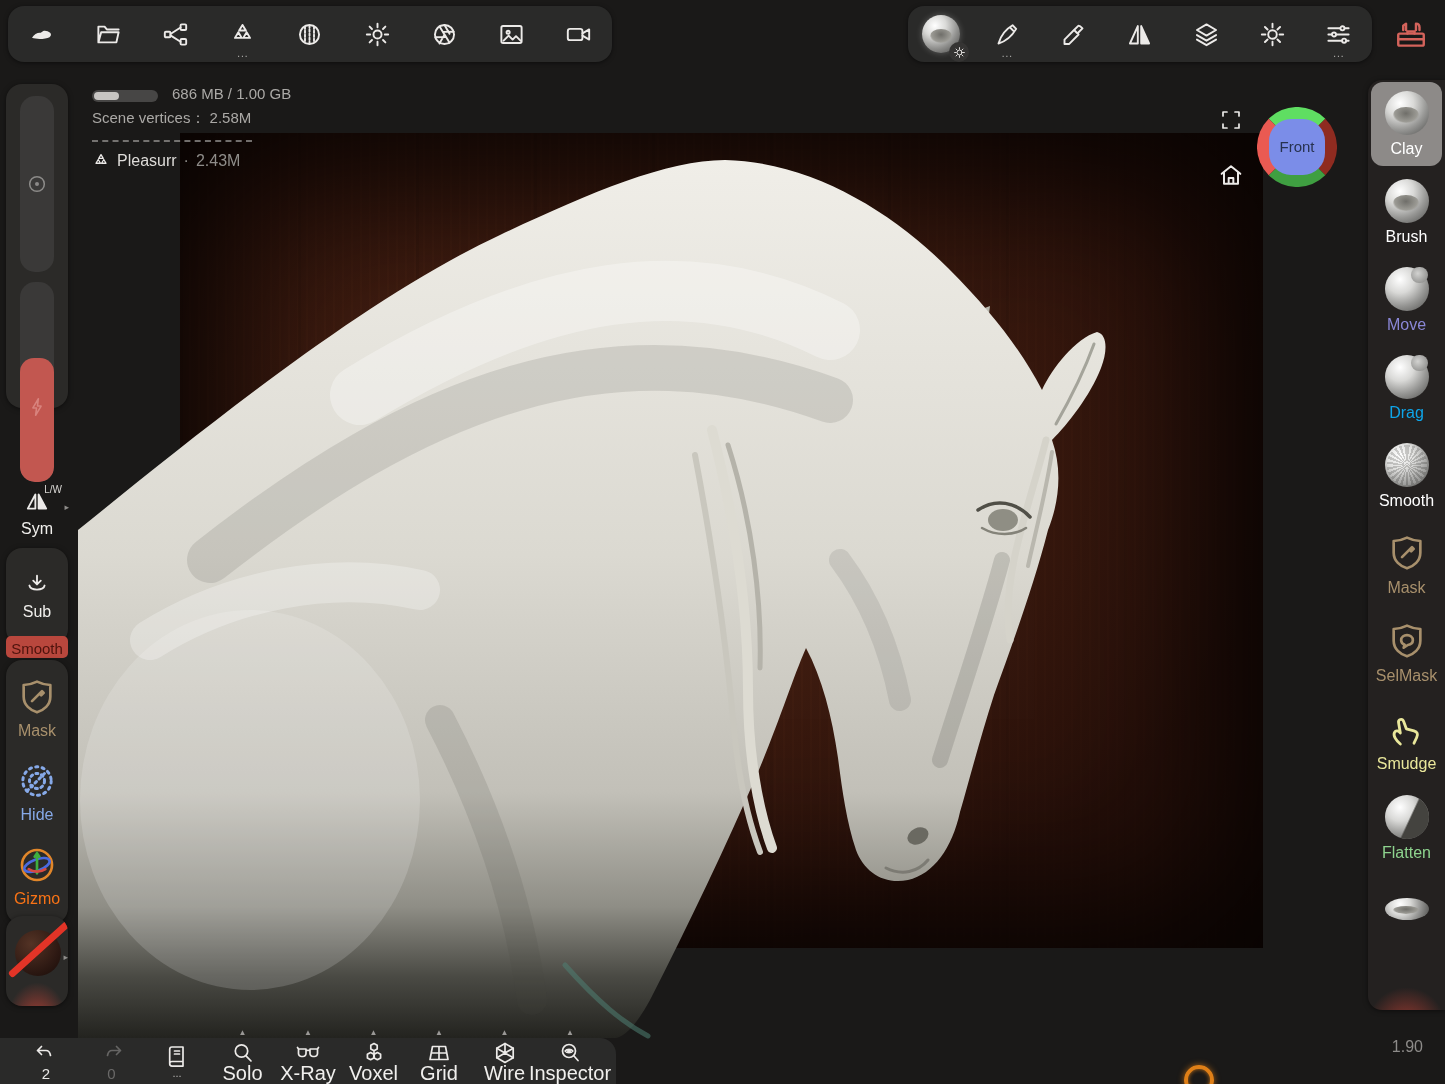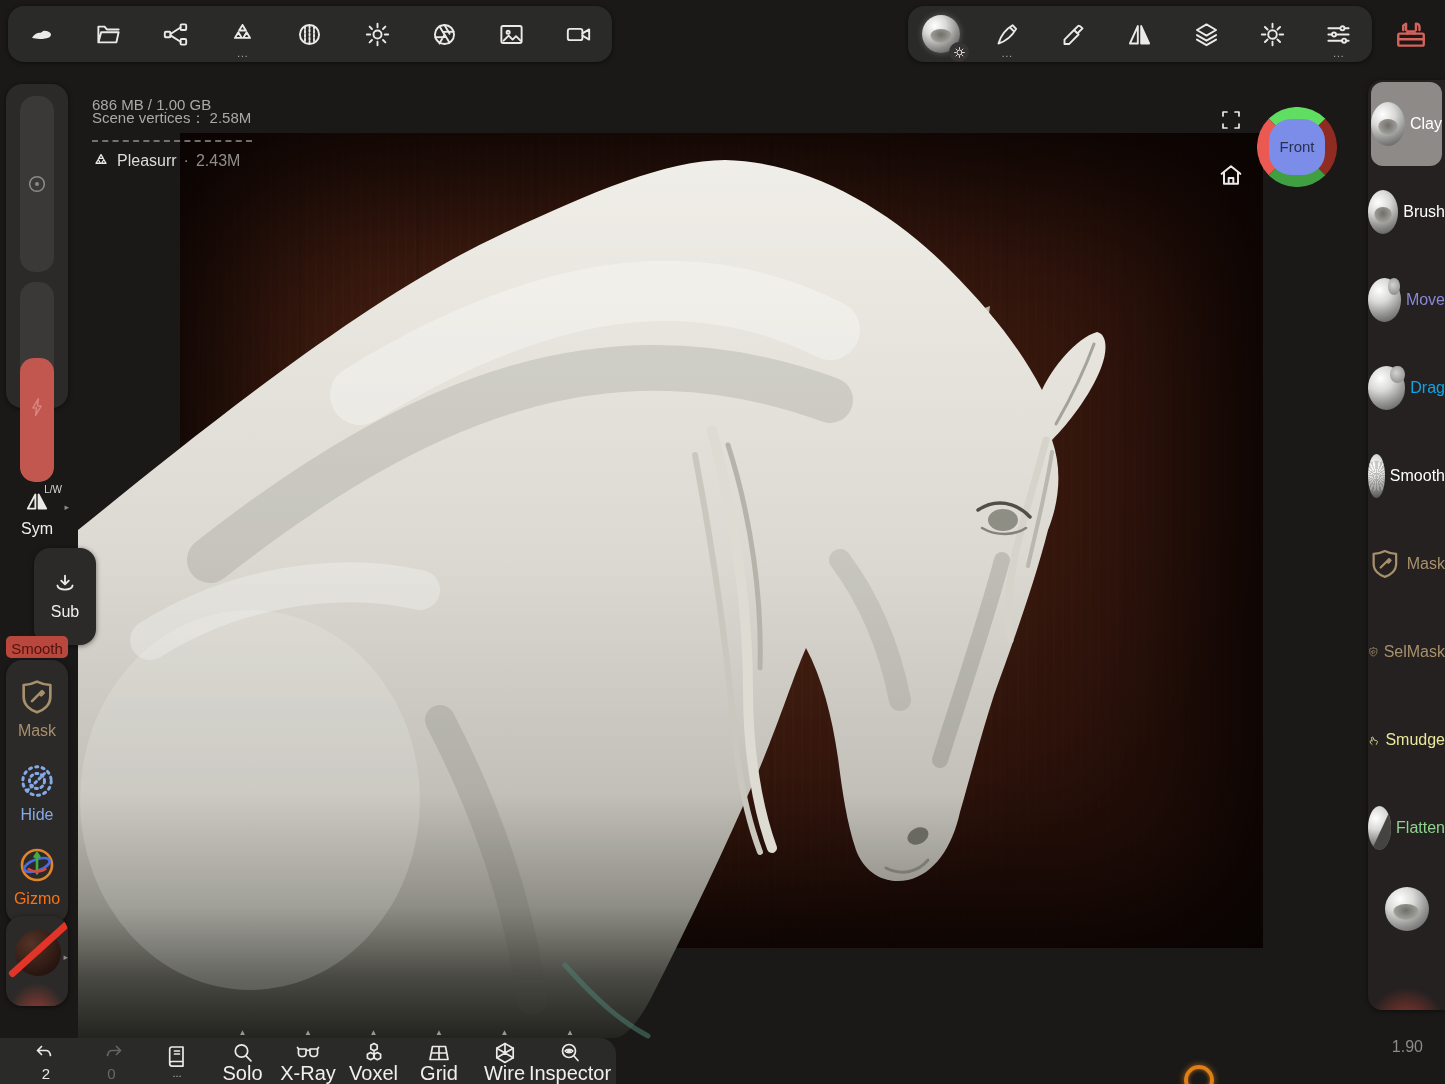--- a/index.html
+++ b/index.html
@@ -28,21 +28,21 @@
   
   .matcap{width:38px;height:38px;border-radius:50%;position:relative;
     background:radial-gradient(circle at 34% 28%, #ffffff, #d9d9d7 30%, #8f8f8d 62%, #3f3f3d 100%);
     box-shadow:0 0 6px rgba(255,255,255,.25);}
   .matcap::after{content:"";position:absolute;left:20%;top:38%;width:58%;height:36%;border-radius:50%;
     background:radial-gradient(ellipse at 50% 40%, #6f6e69, #9c9b95 62%, rgba(150,150,145,0) 75%);}
   .gearbadge{position:absolute;right:-6px;bottom:-6px;width:20px;height:20px;border-radius:50%;background:#353433;
     display:flex;align-items:center;justify-content:center;}
   
   #status{position:absolute;left:92px;top:82px;font-size:15px;color:#aba9a6;}
-  #memrow{display:flex;align-items:flex-start;gap:14px;height:20px;flex-direction:column;}
+  #memrow{display:flex;align-items:flex-end;gap:14px;height:20px;}
   #membar{width:66px;height:12px;border-radius:6px;background:#474645;position:relative;overflow:hidden;}
   #memfill{position:absolute;left:2px;top:2px;bottom:2px;border-radius:4px;background:#c7c5c2;}
   #vertrow{margin-top:7px;}
   #dashsep{width:160px;border-top:2px dashed #8b8987;margin-top:12px;opacity:.8;}
   #objrow{margin-top:10px;display:flex;align-items:center;gap:7px;font-size:16px;color:#dedcd9;}
   #objrow .dim{color:#8f8d8a;}
   
   #fullscreen-btn{position:absolute;left:1219px;top:108px;}
   #home-btn{position:absolute;left:1217px;top:161px;}
   #navball{position:absolute;left:1257px;top:107px;width:80px;height:80px;}
@@ -56,42 +56,42 @@
   .slider{position:absolute;left:14px;width:34px;border-radius:15px;background:#3a3938;overflow:hidden;}
   #slider-size{top:12px;height:176px;}
   #slider-size svg{position:absolute;left:50%;top:50%;transform:translate(-50%,-50%);}
   #slider-intensity{top:198px;height:200px;}
   #intfill{position:absolute;left:0;right:0;bottom:0;background:#c25750;border-radius:14px;}
   #intfill svg{position:absolute;left:50%;top:38px;transform:translateX(-50%);}
   #sym-block{position:absolute;left:0;right:0;top:404px;text-align:center;}
   #sym-lw{position:absolute;right:6px;top:-4px;font-size:10px;color:#d8d6d3;}
   #sym-arrow{position:absolute;right:-1px;top:14px;font-size:9px;color:#8f8d8a;}
   #sym-label{margin-top:2px;font-size:16px;color:#f0efec;}
-  #lp-sub{top:548px;height:97px;display:flex;flex-direction:column;align-items:center;justify-content:center;gap:5px;margin-left:28px;}
+  #lp-sub{top:548px;height:97px;display:flex;flex-direction:column;align-items:center;justify-content:center;gap:5px;}
   #lp-sub .lbl{font-size:16px;color:#f0efec;}
   #lp-smoothchip{position:absolute;left:6px;top:636px;width:62px;height:22px;background:#b9473d;border-radius:5px;
     overflow:hidden;text-align:center;}
   #lp-smoothchip span{font-size:15px;color:#4f130d;line-height:26px;}
   #lp-tools{top:660px;height:252px;display:flex;flex-direction:column;justify-content:space-around;align-items:center;padding:6px 0;}
   .ltool{display:flex;flex-direction:column;align-items:center;gap:4px;}
   .ltool .lbl{font-size:16px;}
   #mask-l .lbl{color:#a8906c;}
   #hide-l .lbl{color:#86a9e8;}
   #gizmo-l .lbl{color:#f97316;}
   #lp-material{top:916px;height:90px;overflow:hidden;}
   #nomat{position:absolute;left:9px;top:14px;width:46px;height:46px;border-radius:50%;
     background:radial-gradient(circle at 35% 30%, #543325, #2c1812 65%, #170b07);}
   #nomat-line{position:absolute;left:-6px;top:30px;width:78px;height:7px;background:#e23427;border-radius:3px;transform:rotate(-42deg);}
   #lp-material::after{content:"";position:absolute;left:0;right:0;bottom:-18px;height:42px;
     background:radial-gradient(ellipse at 50% 100%, rgba(226,72,58,.75), rgba(226,72,58,0) 70%);}
   #mat-arrow{position:absolute;right:0px;top:36px;font-size:9px;color:#8f8d8a;}
   
   #rpanel{position:absolute;left:1368px;top:80px;width:77px;height:930px;background:#242120;
     border-radius:14px 0 0 14px;overflow:hidden;box-shadow:0 1px 5px rgba(0,0,0,.5);}
-  .rtool{position:relative;height:88px;display:flex;align-items:center;justify-content:center;gap:5px;}
+  .rtool{position:relative;height:88px;display:flex;flex-direction:column;align-items:center;justify-content:center;gap:5px;}
   .rtool .lbl{font-size:16px;color:#f2f1ef;}
   .rtool.selected{background:#8d8a88;border-radius:12px;margin:2px 3px;height:84px;}
   .ball{width:44px;height:44px;border-radius:50%;position:relative;
     background:radial-gradient(circle at 34% 28%, #ffffff, #d9d9d7 32%, #96郑9694 62%, #4a4a48 100%);
     background:radial-gradient(circle at 34% 28%, #ffffff, #d9d9d7 32%, #969694 62%, #4a4a48 100%);}
   .ball.dent::after{content:"";position:absolute;left:20%;top:38%;width:58%;height:36%;border-radius:50%;
     background:radial-gradient(ellipse at 50% 40%, #6f6e69, #9c9b95 62%, rgba(150,150,145,0) 75%);}
   .ball.bump::after{content:"";position:absolute;right:2%;top:0;width:38%;height:38%;border-radius:50%;
     background:radial-gradient(circle at 40% 40%, #d2d2d0, #7f7f7d);}
   .ball.rough::after{content:"";position:absolute;inset:0;border-radius:50%;

